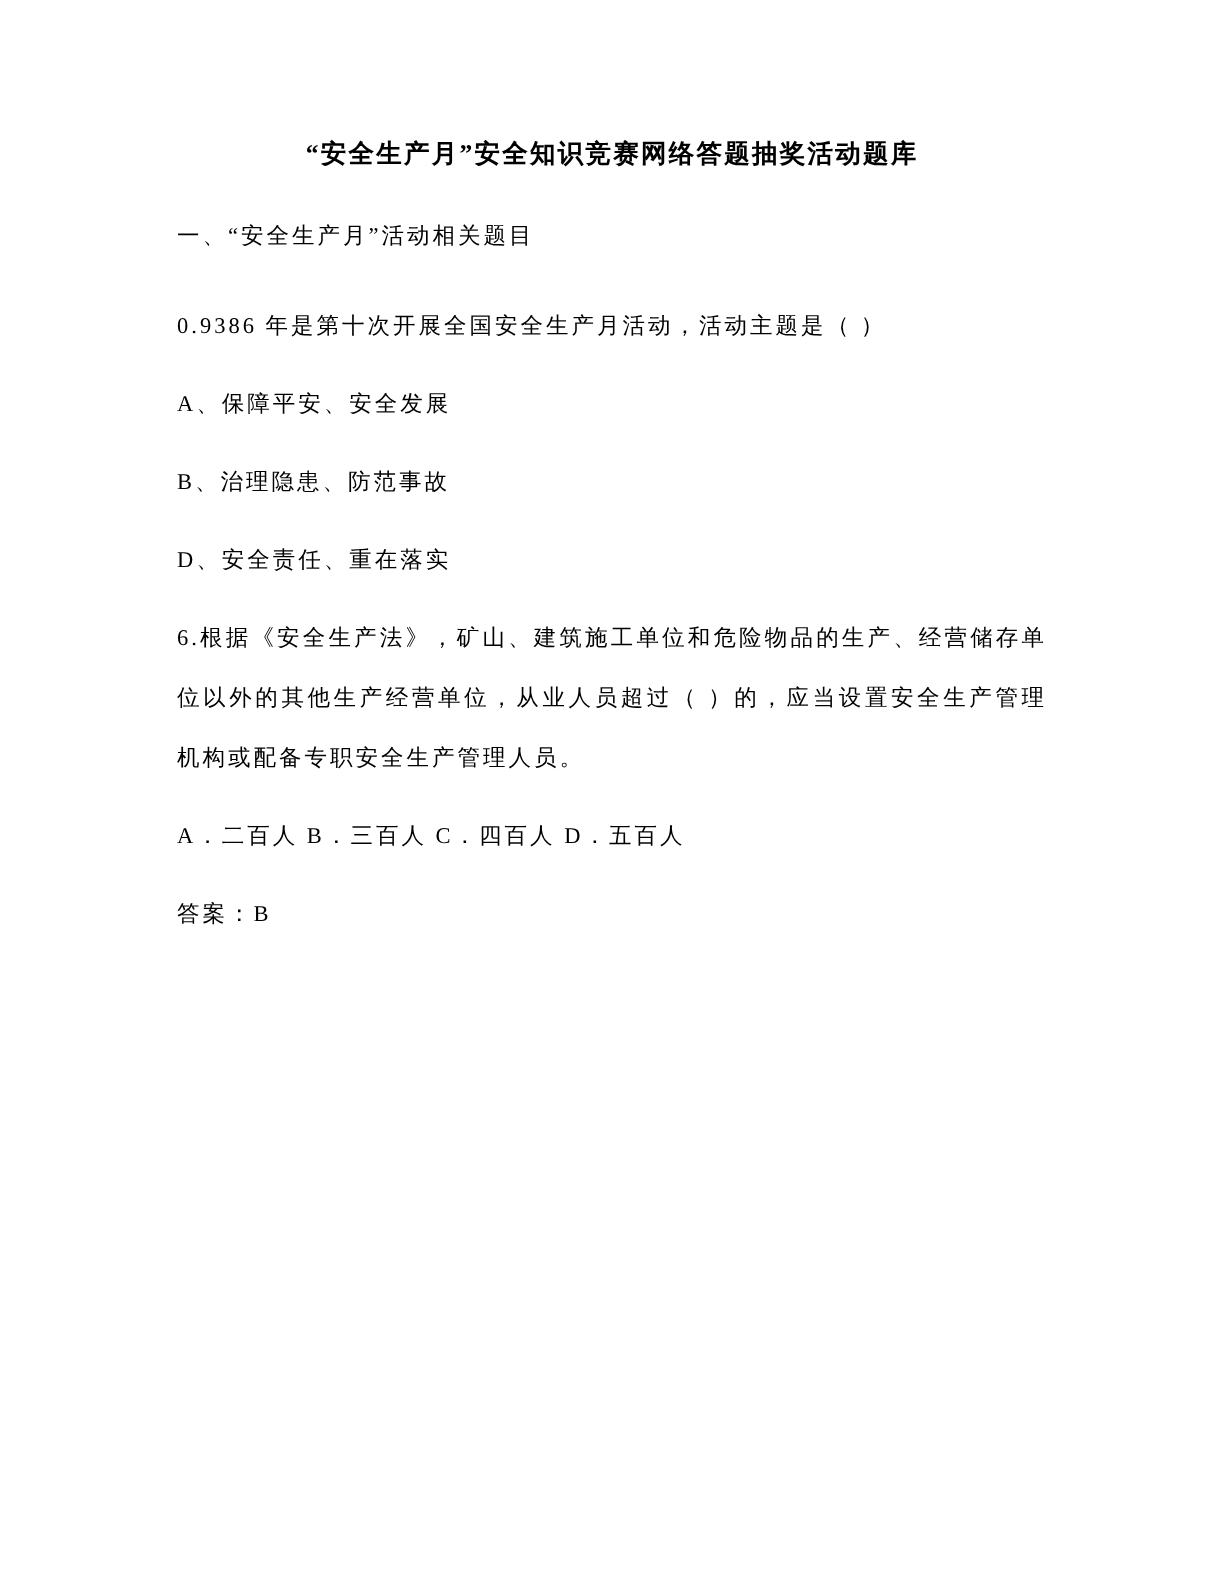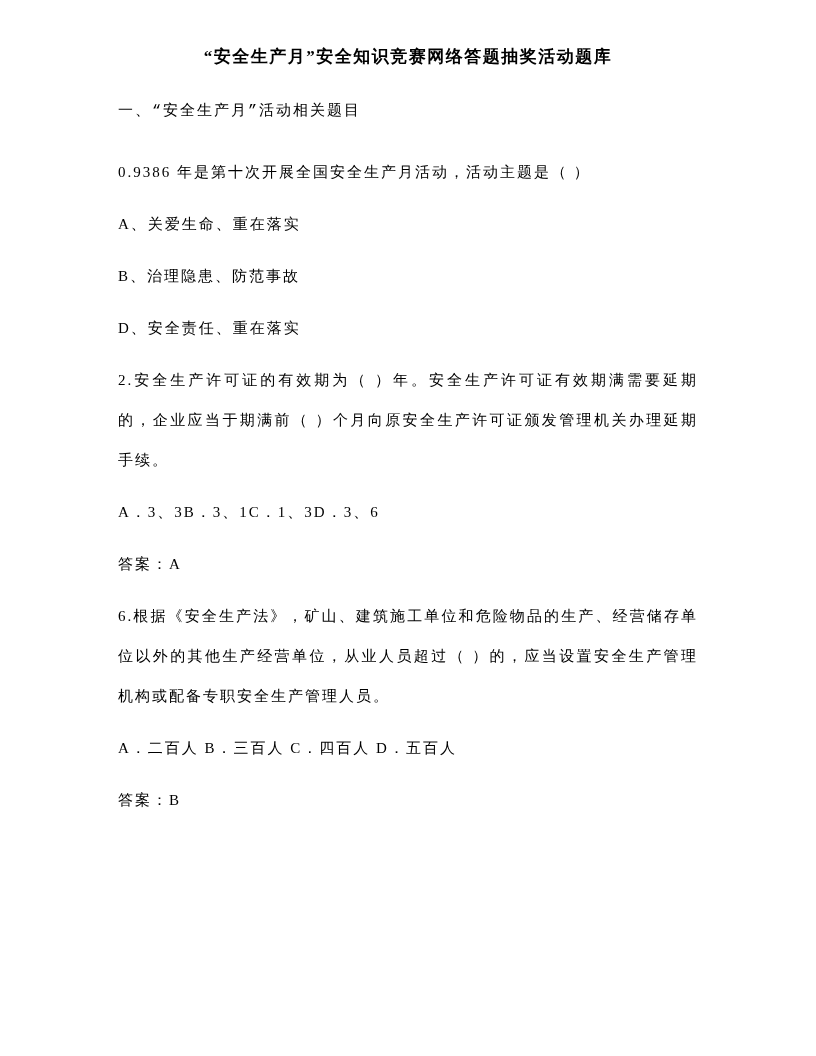--- a/index.html
+++ b/index.html
@@ -11,70 +11,64 @@
   .page {
     position: relative;
     width: 816px;
     height: 1056px;
     margin: 0 auto;
     background: #ffffff;
     color: #000000;
     overflow: hidden;
   }
   .content {
-    padding: 36px 118px 0 118px;
+    padding: 82px 118px 0 118px;
   }
   .para {
     margin: 0 0 12px 0;
     font-size: 15px;
     line-height: 40px;
     letter-spacing: 2px;
     color: #000000;
     text-align: left;
     word-break: break-all;
   }
   .doc-title {
     font-size: 17px;
     font-weight: bold;
     text-align: center;
     line-height: 42px;
     margin: 0 0 14px 0;
     letter-spacing: 1.5px;
   }
   .section-heading {
     margin-bottom: 20px;
-    font-family: Liberation Mono, monospace;
   }
   .justified {
     text-align: justify;
     text-justify: inter-character;
   }
 </style>
 </head>
 <body>
 
 <div class="page">
   <div class="content">
 
     <p class="doc-title">“安全生产月”安全知识竞赛网络答题抽奖活动题库</p>
 
     <p class="para section-heading">一、“安全生产月”活动相关题目</p>
 
     <div>
       <p class="para">0.9386 年是第十次开展全国安全生产月活动，活动主题是（ ）</p>
-      <p class="para">A、关爱生命、重在落实</p>
+      <p class="para">A、保障平安、安全发展</p>
       <p class="para">B、治理隐患、防范事故</p>
       <p class="para">D、安全责任、重在落实</p>
     </div>
 
-    <div>
-      <p class="para justified">2.安全生产许可证的有效期为（ ）年。安全生产许可证有效期满需要延期的，企业应当于期满前（ ）个月向原安全生产许可证颁发管理机关办理延期手续。</p>
-      <p class="para">A．3、3B．3、1C．1、3D．3、6</p>
-      <p class="para">答案：A</p>
-    </div>
 
     <div>
       <p class="para justified">6.根据《安全生产法》，矿山、建筑施工单位和危险物品的生产、经营储存单位以外的其他生产经营单位，从业人员超过（  ）的，应当设置安全生产管理机构或配备专职安全生产管理人员。</p>
       <p class="para">A．二百人 B．三百人 C．四百人 D．五百人</p>
       <p class="para">答案：B</p>
     </div>
 
   </div>
 </div>
 

